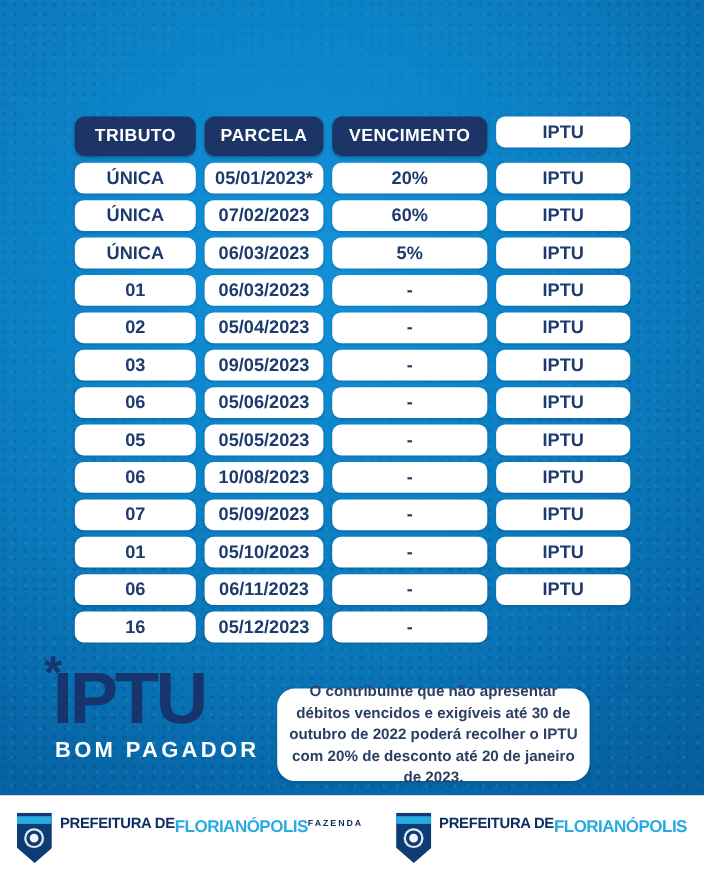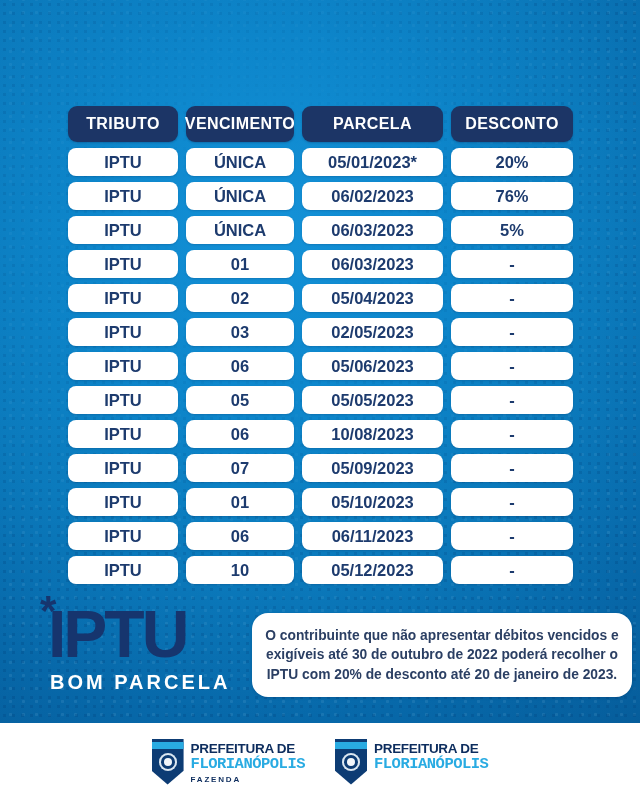--- a/index.html
+++ b/index.html
@@ -56,21 +56,21 @@
     color:#16356e; font-weight:bold; font-size:66px; line-height:.92;
     letter-spacing:-3px;
   }
   .campaign-subtitle{
     margin:6px 0 0 10px;
     color:#ffffff; font-weight:bold; font-size:20px; letter-spacing:3px;
     white-space:nowrap;
   }
   
   .note-box{
-    position:absolute; left:252px; top:613px; width:380px; height:84px;
+    position:absolute; left:252px; top:626px; width:284px; height:84px;
     background:#ffffff; border-radius:16px;
     display:flex; align-items:center; justify-content:center;
     padding:0 10px; box-sizing:border-box;
     box-shadow:0 1px 3px rgba(0,30,70,.2);
   }
   .note-text{
     color:#2b3f63; font-weight:bold; font-size:13.8px; line-height:1.42;
     text-align:center;
   }
   
@@ -84,54 +84,53 @@
     position:relative; width:32px; height:46px; flex:0 0 auto;
     background:#0d3c74;
     clip-path:polygon(0 0,100% 0,100% 70%,50% 100%,0 70%);
   }
   .shield-stripe{position:absolute; left:0; top:3px; width:100%; height:7px; background:#29abe2;}
   .shield-emblem{
     position:absolute; left:7px; top:14px; width:18px; height:18px;
     border-radius:50%; background:#f2f6fa;
     box-shadow:inset 0 0 0 2px #dce8f2, inset 0 0 0 5px #0d3c74;
   }
-  .logo-text{display:flex; flex-direction:column; padding-top:3px;}
+  .logo-text{display:flex; flex-direction:row; padding-top:3px;}
   .logo-line1{color:#0d2d5e; font-weight:bold; font-size:13.5px; letter-spacing:-.3px; line-height:1;}
-  .logo-line2{color:#29abe2; font-weight:bold; font-size:15.5px; letter-spacing:-.5px; line-height:1; margin-top:2px;font-family:Liberation Mono, monospace;}
+  .logo-line2{color:#29abe2; font-weight:bold; font-size:15.5px; letter-spacing:-.5px; line-height:1; margin-top:2px;}
   .logo-line3{color:#0d2d5e; font-weight:bold; font-size:8px; letter-spacing:1.8px; line-height:1; margin-top:3px;}
 </style>
 </head>
 <body>
 
 <div class="page">
 
   <div class="bg-blue"></div>
   <div class="halftone"></div>
 
   <div class="grid">
     <div class="hcell">TRIBUTO</div>
+    <div class="hcell">PARCELA</div>
     <div class="hcell">VENCIMENTO</div>
-    <div class="hcell">PARCELA</div>
-    <div class="hcell">DESCONTO</div>
 
     <div style="display:contents">
       
     
         <div style="display:contents">
           <div class="cell">IPTU</div>
           <div class="cell">ÚNICA</div>
           <div class="cell">05/01/2023*</div>
           <div class="cell">20%</div>
         </div>
       
         <div style="display:contents">
           <div class="cell">IPTU</div>
           <div class="cell">ÚNICA</div>
-          <div class="cell">06/02/2023</div>
-          <div class="cell">76%</div>
+          <div class="cell">07/02/2023</div>
+          <div class="cell">60%</div>
         </div>
       
         <div style="display:contents">
           <div class="cell">IPTU</div>
           <div class="cell">ÚNICA</div>
           <div class="cell">06/03/2023</div>
           <div class="cell">5%</div>
         </div>
       
         <div style="display:contents">
@@ -144,21 +143,21 @@
         <div style="display:contents">
           <div class="cell">IPTU</div>
           <div class="cell">02</div>
           <div class="cell">05/04/2023</div>
           <div class="cell">-</div>
         </div>
       
         <div style="display:contents">
           <div class="cell">IPTU</div>
           <div class="cell">03</div>
-          <div class="cell">02/05/2023</div>
+          <div class="cell">09/05/2023</div>
           <div class="cell">-</div>
         </div>
       
         <div style="display:contents">
           <div class="cell">IPTU</div>
           <div class="cell">06</div>
           <div class="cell">05/06/2023</div>
           <div class="cell">-</div>
         </div>
       
@@ -192,31 +191,31 @@
       
         <div style="display:contents">
           <div class="cell">IPTU</div>
           <div class="cell">06</div>
           <div class="cell">06/11/2023</div>
           <div class="cell">-</div>
         </div>
       
         <div style="display:contents">
           <div class="cell">IPTU</div>
-          <div class="cell">10</div>
+          <div class="cell">16</div>
           <div class="cell">05/12/2023</div>
           <div class="cell">-</div>
         </div>
       </div>
   </div>
 
   <div class="campaign">
     <div class="campaign-asterisk">*</div>
     <div class="campaign-title">IPTU</div>
-    <div class="campaign-subtitle">BOM PARCELA</div>
+    <div class="campaign-subtitle">BOM PAGADOR</div>
   </div>
 
   <div class="note-box">
     <div class="note-text">O contribuinte que não apresentar débitos vencidos e exigíveis até 30 de outubro de 2022 poderá recolher o IPTU com 20% de desconto até 20 de janeiro de 2023.</div>
   </div>
 
   <div class="footer">
 
     <div class="logo">
       <div class="shield">

